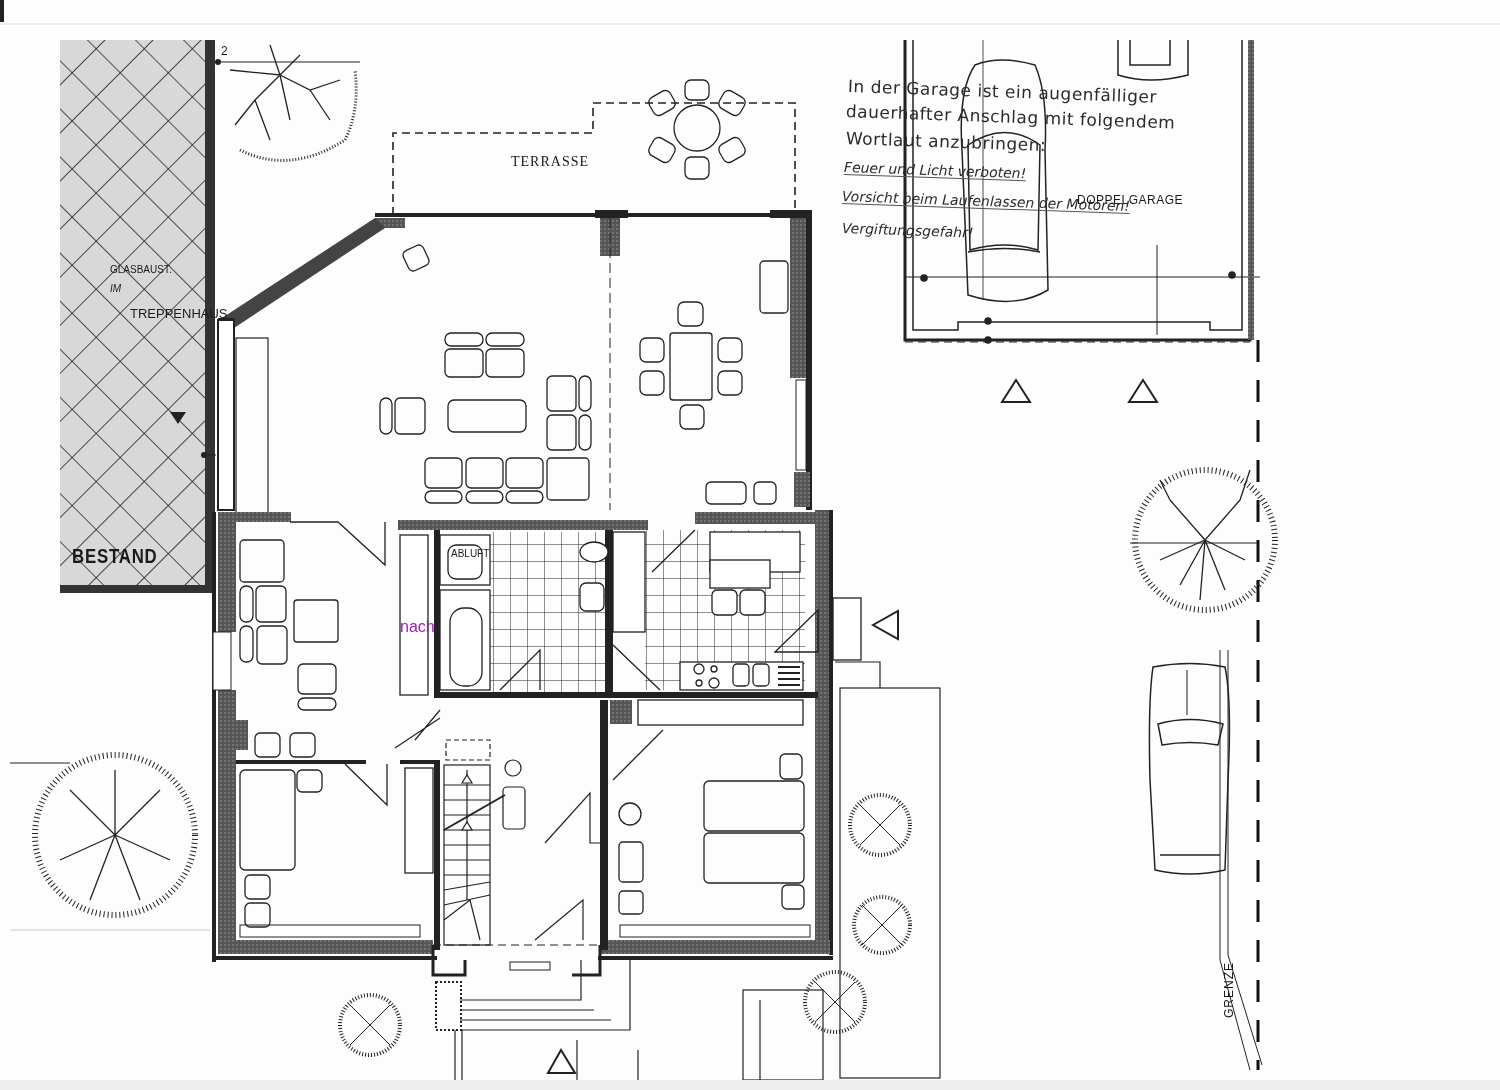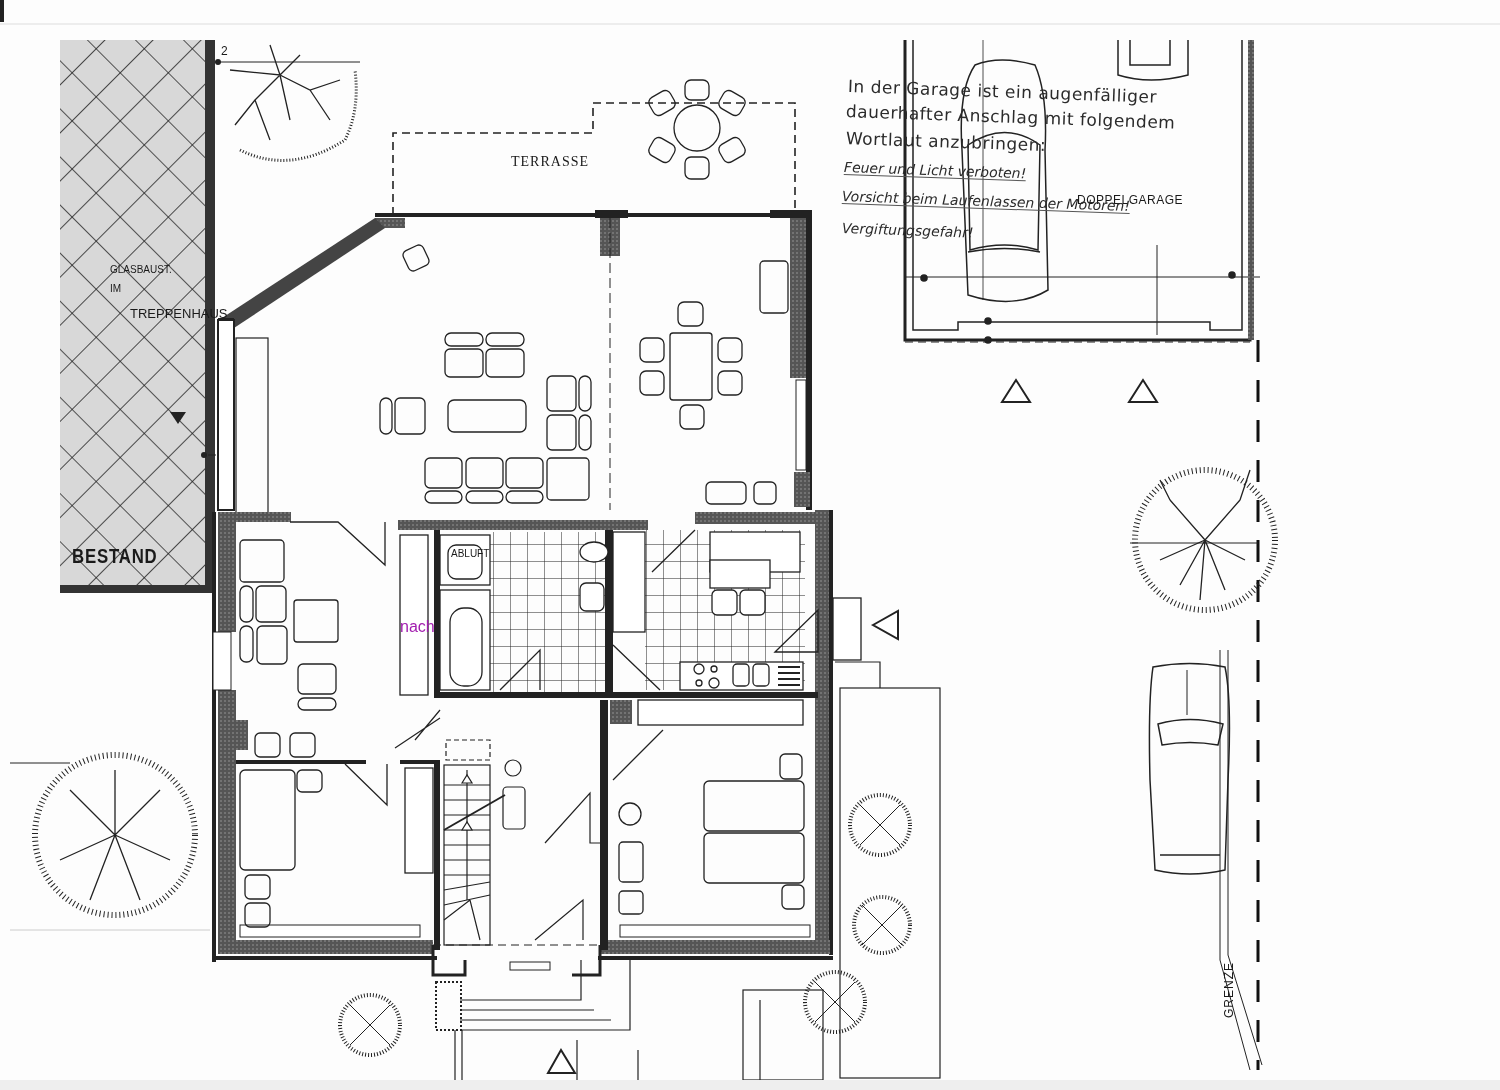--- a/index.html
+++ b/index.html
@@ -308,21 +308,21 @@
   <circle cx="204" cy="455" r="3" fill="#222"></circle>
   <rect x="0" y="1080" width="1500" height="10" fill="#eee"></rect>
 </svg>
 
 <div class="lbl" style="left:511px;top:154px;font-size:14px;letter-spacing:1px;font-family:Liberation Serif, serif;">TERRASSE</div>
 <div class="lbl" style="left:1077px;top:193px;font-size:12px;letter-spacing:0.5px;">DOPPELGARAGE</div>
 <div class="lbl" style="left:72px;top:544px;font-size:21px;font-weight:bold;letter-spacing:1px;transform:scaleX(0.8);transform-origin:left;">BESTAND</div>
 <div class="lbl" style="left:1222px;top:1018px;font-size:12px;letter-spacing:1px;transform:rotate(-90deg);transform-origin:left top;">GRENZE</div>
 <div class="lbl" style="left:451px;top:548px;font-size:10px;">ABLUFT</div>
 <div class="lbl" style="left:110px;top:264px;font-size:10px;text-align:center;">GLASBAUST.</div>
-<div class="lbl" style="left:110px;top:283px;font-size:10px;">IM</div>
+<div class="lbl" style="left:110px;top:283px;font-size:10px;font-style:italic;">IM</div>
 <div class="lbl" style="left:110px;top:306px;font-size:13px;margin-left:20px;">TREPPENHAUS</div>
 <div class="lbl" style="left:221px;top:44px;font-size:12px;">2</div>
 <div class="lbl" style="left:400px;top:618px;font-size:16px;color:#a21caf;">nach</div>
 
 <div class="stamp" style="left:848px;top:78px;font-size:17px;transform:rotate(2deg);transform-origin:left;letter-spacing:0.5px;">In der Garage ist ein augenfälliger</div>
 <div class="stamp" style="left:846px;top:103px;font-size:17px;transform:rotate(2deg);transform-origin:left;letter-spacing:0.5px;">dauerhafter Anschlag mit folgendem</div>
 <div class="stamp" style="left:846px;top:130px;font-size:17px;transform:rotate(2deg);transform-origin:left;letter-spacing:0.5px;">Wortlaut anzubringen:</div>
 <div class="stamp" style="left:844px;top:160px;font-size:14px;font-style:italic;transform:rotate(2deg);transform-origin:left;border-bottom:1px solid #555;">Feuer und Licht verboten!</div>
 <div class="stamp" style="left:842px;top:189px;font-size:14px;font-style:italic;transform:rotate(2deg);transform-origin:left;border-bottom:1px solid #555;">Vorsicht beim Laufenlassen der Motoren!</div>
 <div class="stamp" style="left:842px;top:221px;font-size:14px;font-style:italic;transform:rotate(2deg);transform-origin:left;">Vergiftungsgefahr!</div>

